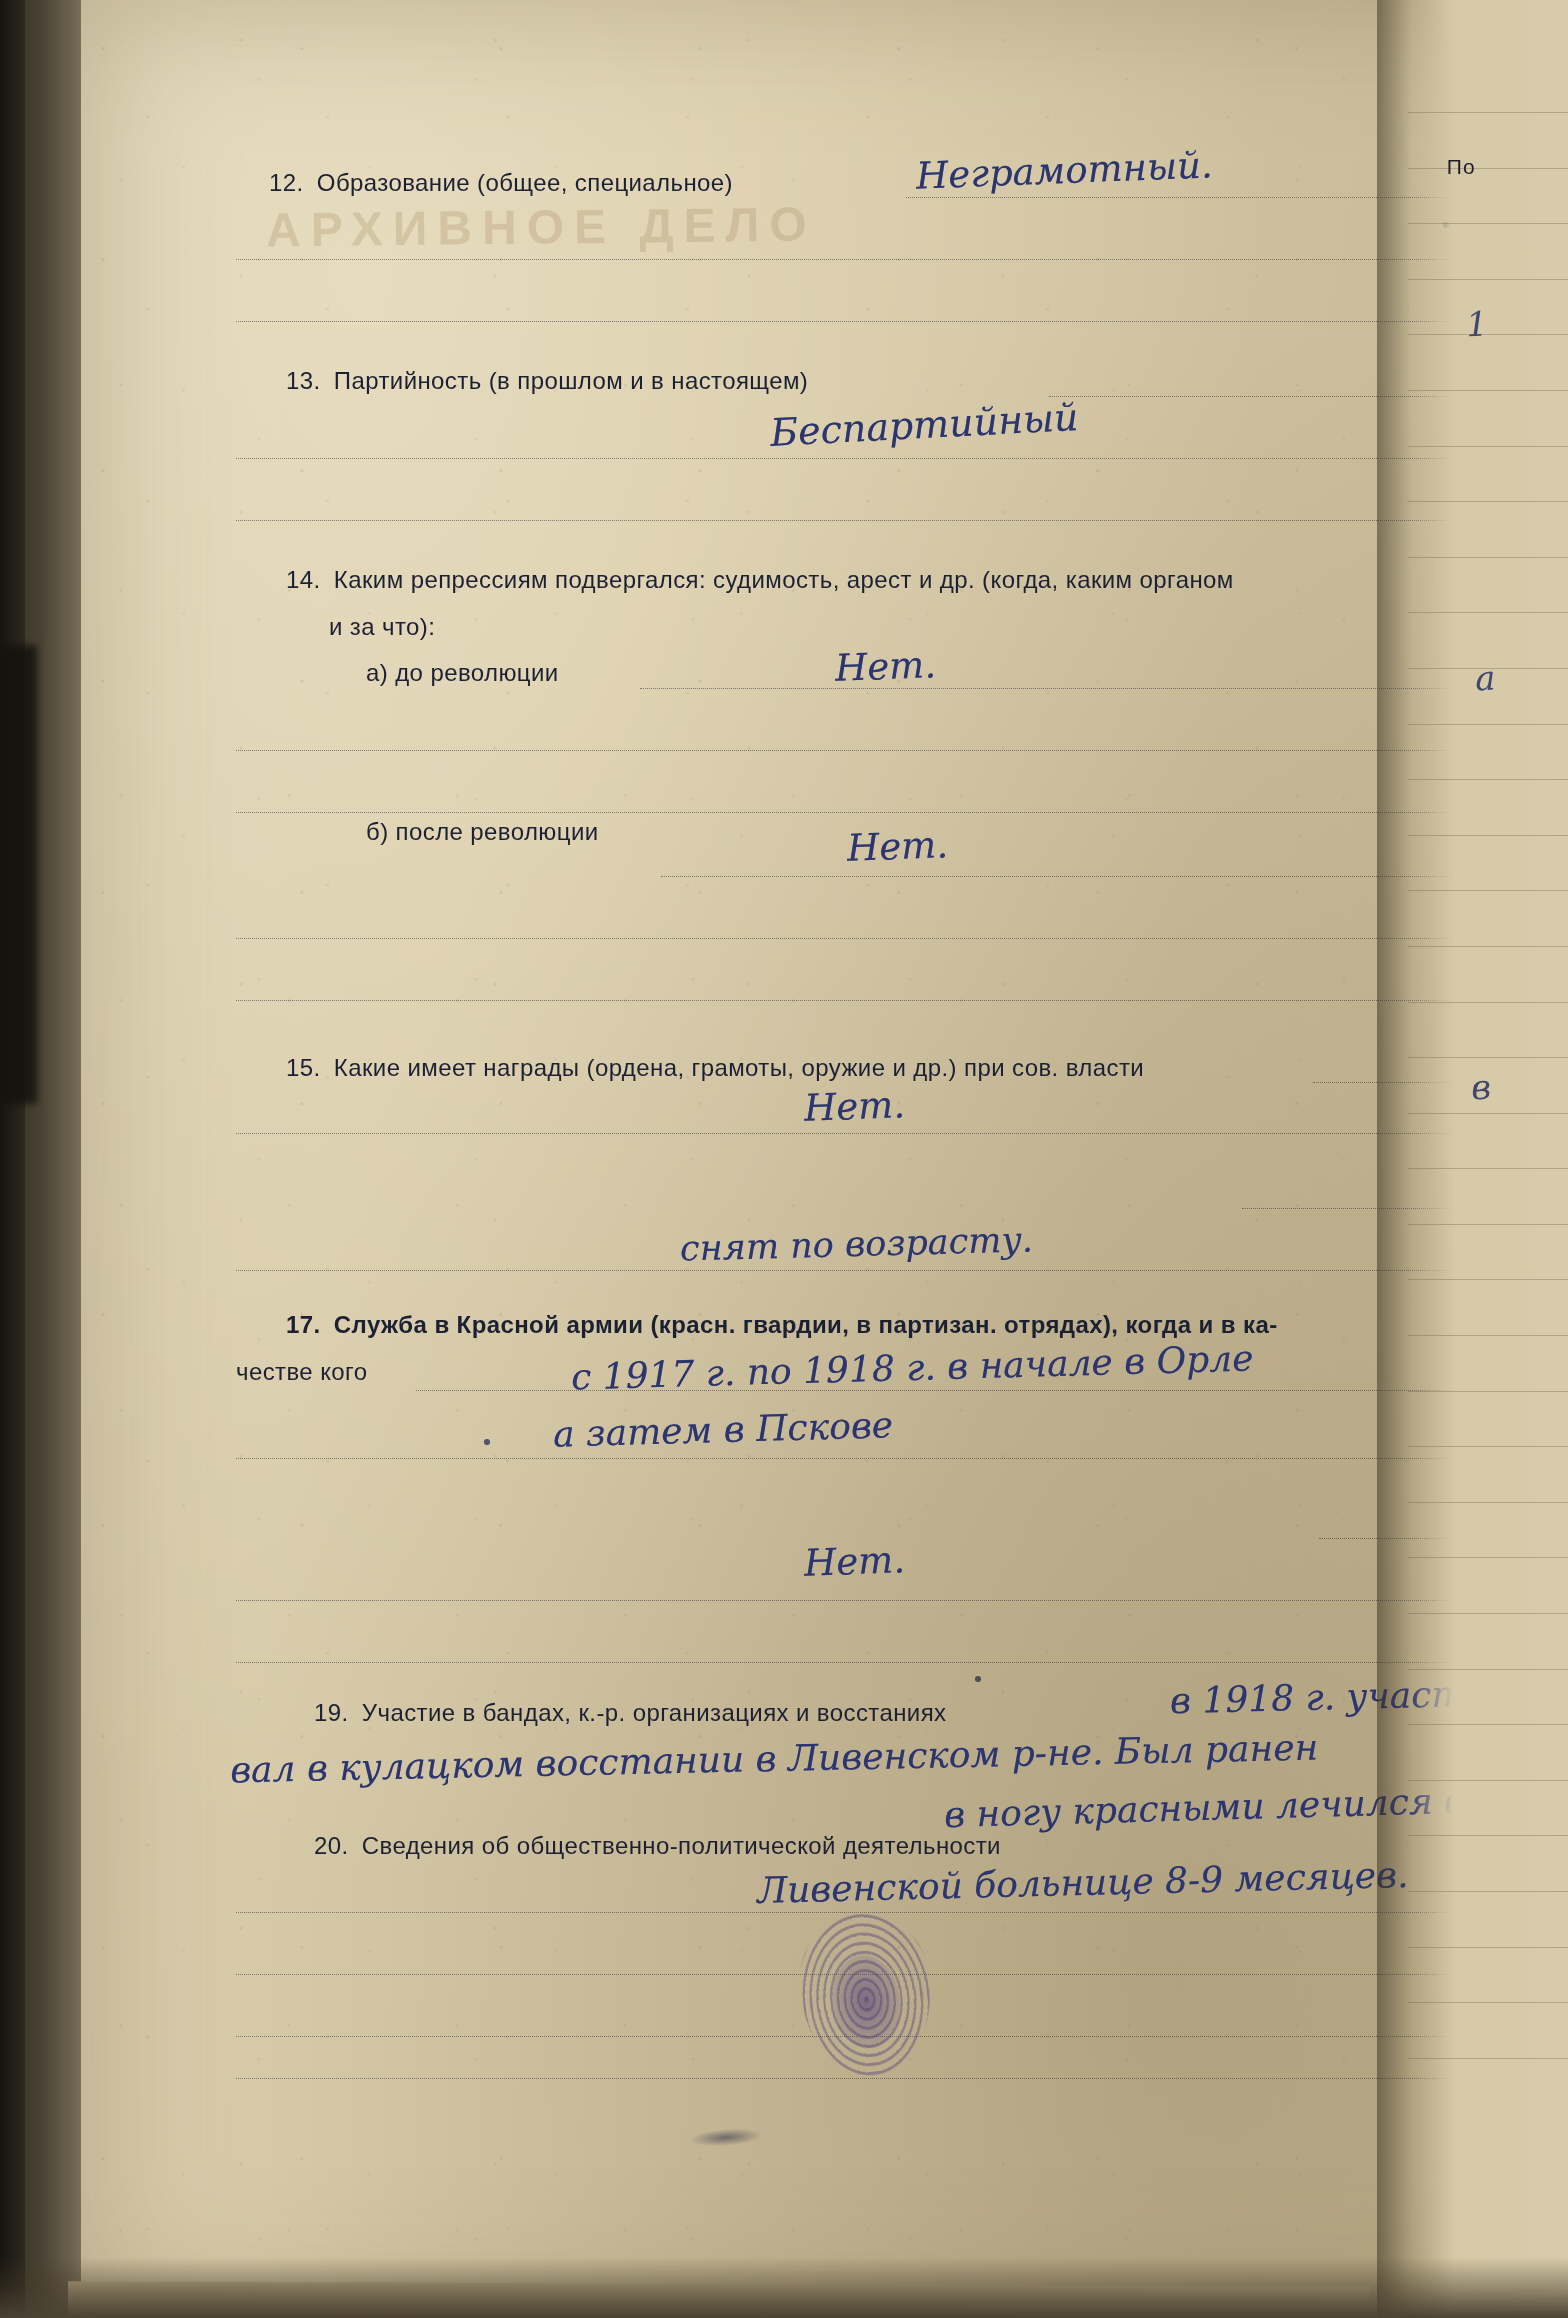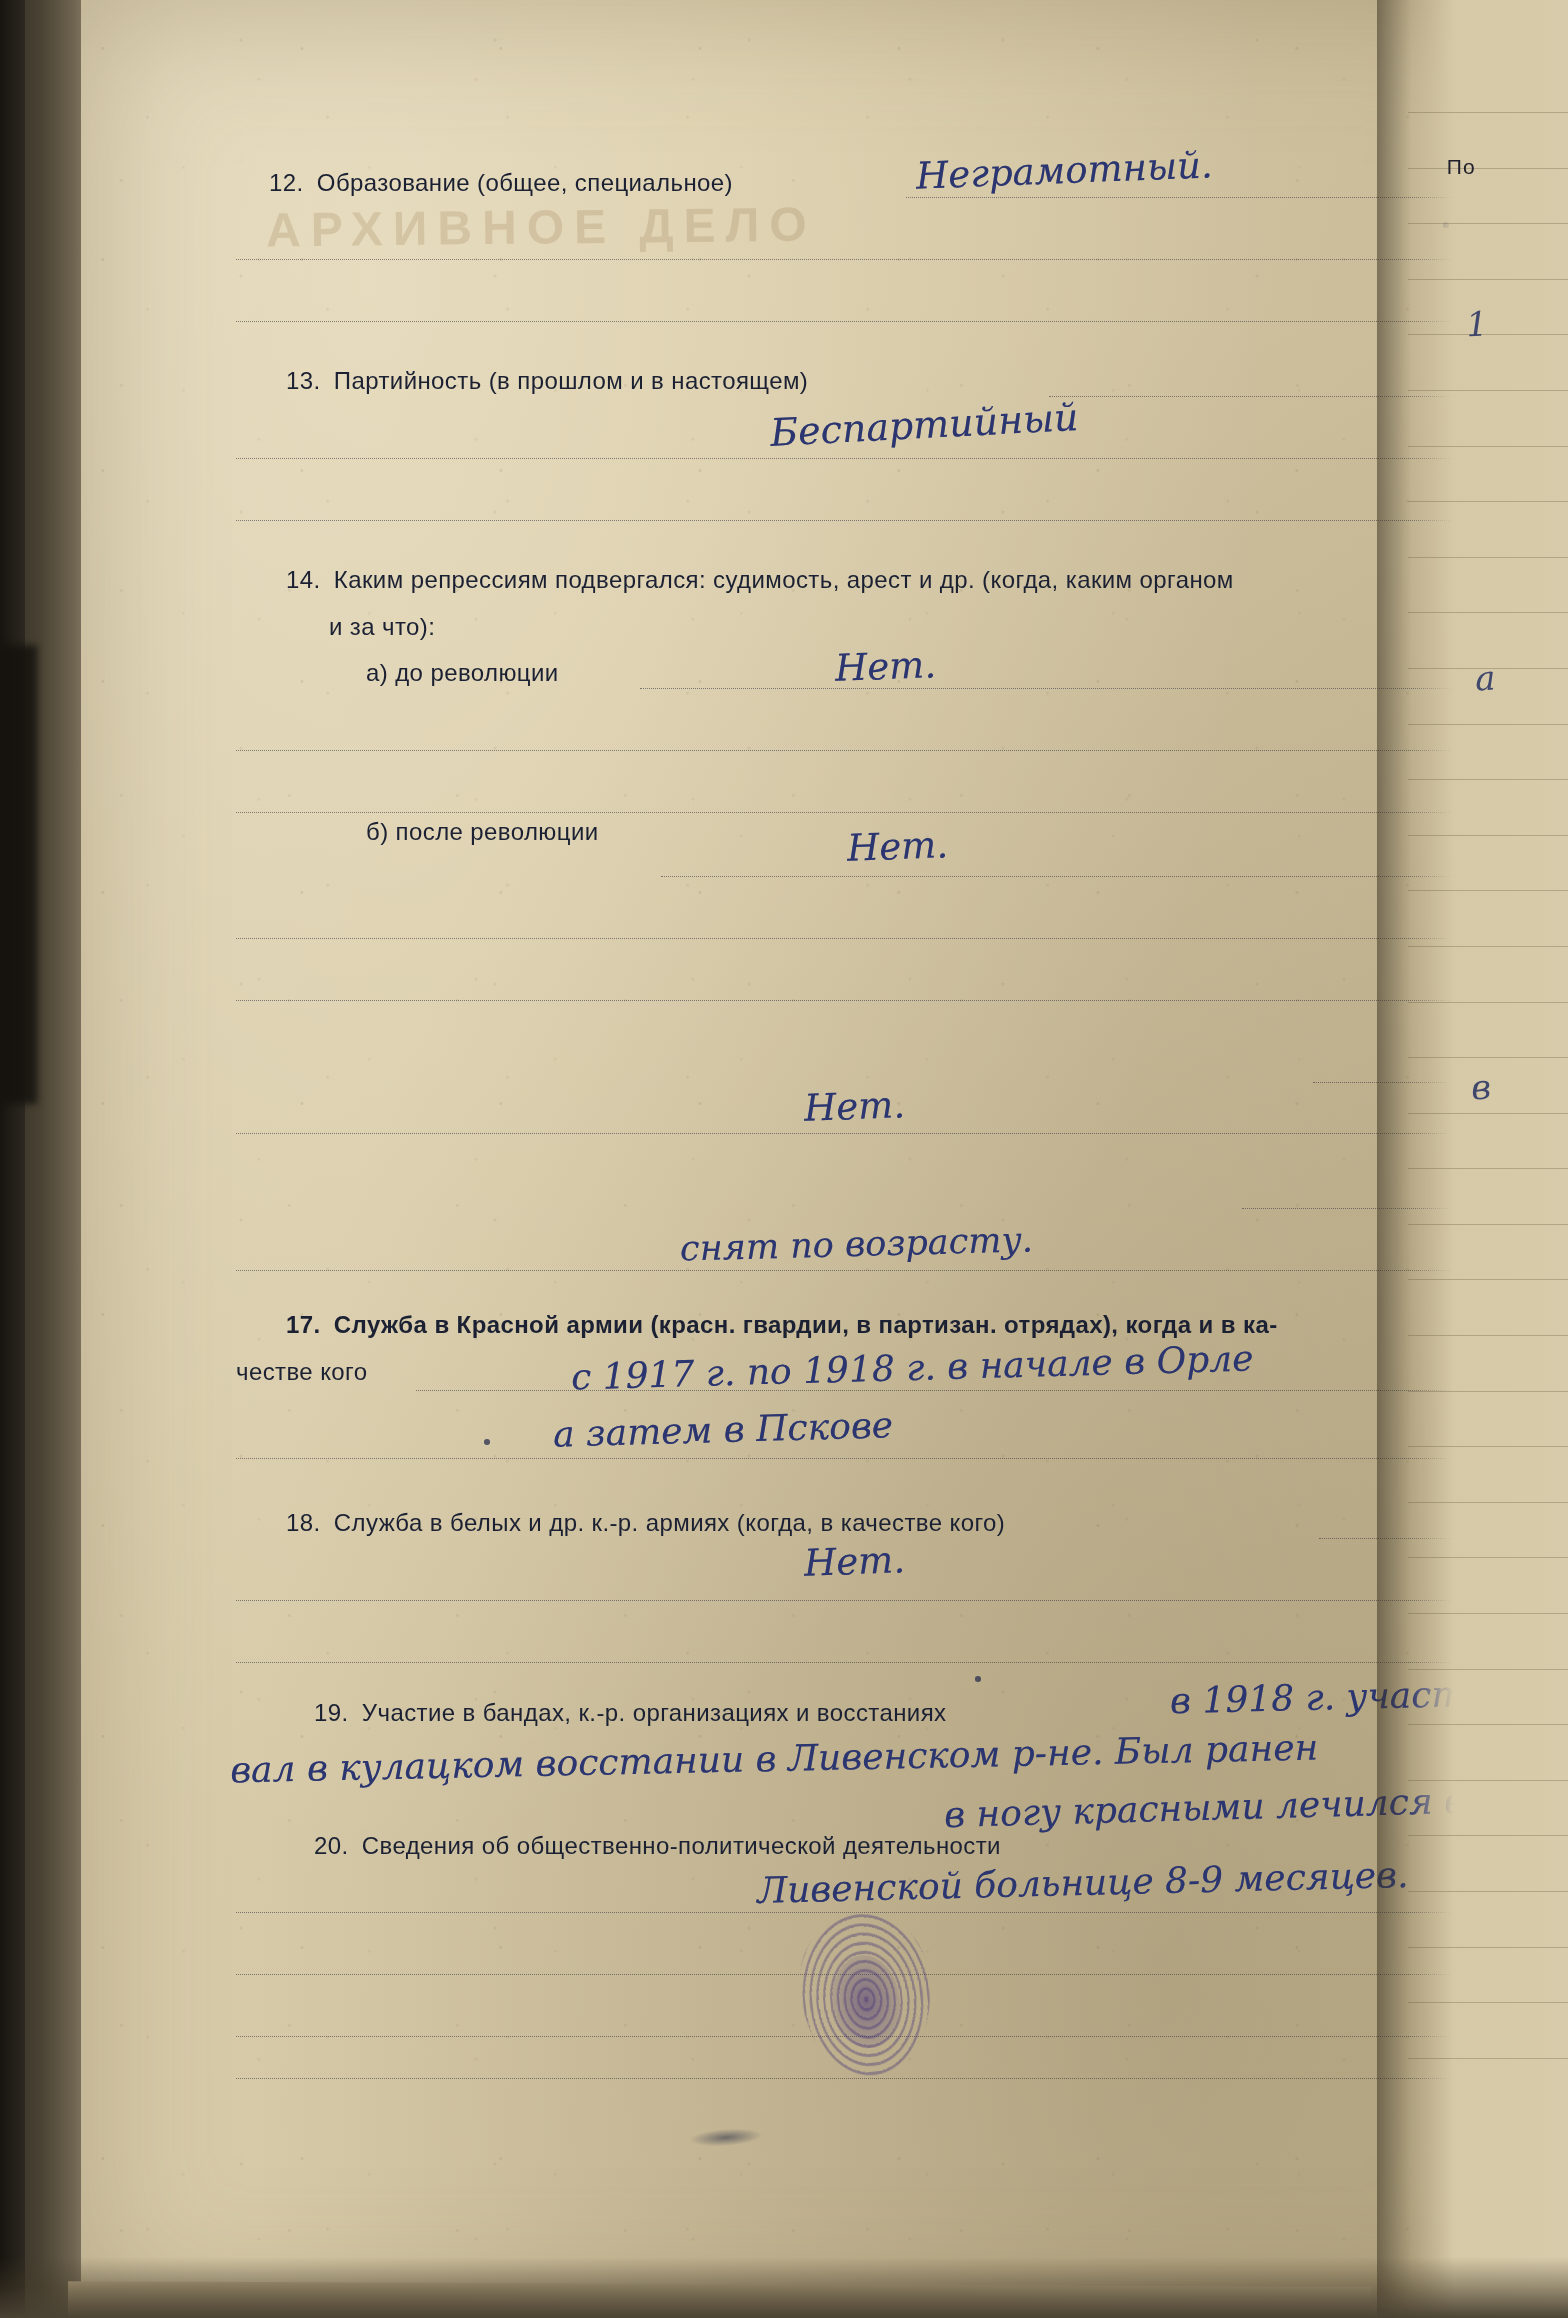--- a/index.html
+++ b/index.html
@@ -267,20 +267,24 @@
       <div class="dots" style="left:155px; top:812px; width:1297px;"></div>
 
       <div class="row q" style="left:285px; top:818px;">
         <span>б) после революции</span>
       </div>
       <div class="dots" style="left:580px; top:876px; width:872px;"></div>
       <div class="hand" style="left:766px; top:825px; font-size:37px; transform:rotate(-2deg);">Нет.</div>
       <div class="dots" style="left:155px; top:938px; width:1297px;"></div>
       <div class="dots" style="left:155px; top:1000px; width:1297px;"></div>
 
+      <div class="row q" style="left:205px; top:1054px;">
+        <span class="num">15.</span>
+        <span>Какие имеет награды (ордена, грамоты, оружие и др.) при сов. власти</span>
+      </div>
       <div class="dots" style="left:1232px; top:1082px; width:220px;"></div>
       <div class="dots" style="left:155px; top:1133px; width:1297px;"></div>
       <div class="hand" style="left:723px; top:1085px; font-size:37px; transform:rotate(-2deg);">Нет.</div>
 
       <div class="dots" style="left:1161px; top:1208px; width:292px;"></div>
       <div class="hand" style="left:599px; top:1224px; font-size:35px; transform:rotate(-1.5deg);">снят по возрасту.</div>
       <div class="dots" style="left:155px; top:1270px; width:1297px;"></div>
 
       <div class="row q" style="left:205px; top:1311px;font-weight:bold;">
         <span class="num">17.</span>
@@ -288,24 +292,20 @@
       </div>
       <div class="row q" style="left:155px; top:1358px;">
         <span>честве кого</span>
       </div>
       <div class="dots" style="left:335px; top:1390px; width:1117px;"></div>
       <div class="hand" style="left:490px; top:1347px; font-size:36px; transform:rotate(-1.6deg);">с 1917 г. по 1918 г. в начале в Орле</div>
       <div class="hand" style="left:472px; top:1409px; font-size:36px; transform:rotate(-1.6deg);">а затем в Пскове</div>
       <div class="ink-dot" style="left:403px; top:1439px;"></div>
       <div class="dots" style="left:155px; top:1458px; width:1297px;"></div>
 
-      <div class="row q" style="left:205px; top:1509px;">
-        <span class="num">18.</span>
-        <span>Служба в белых и др. к.-р. армиях (когда, в качестве кого)</span>
-      </div>
       <div class="dots" style="left:1238px; top:1538px; width:214px;"></div>
       <div class="hand" style="left:723px; top:1540px; font-size:37px; transform:rotate(-2deg);">Нет.</div>
       <div class="dots" style="left:155px; top:1600px; width:1297px;"></div>
       <div class="dots" style="left:155px; top:1662px; width:1297px;"></div>
 
       <div class="row q" style="left:233px; top:1699px;">
         <span class="num">19.</span>
         <span>Участие в бандах, к.-р. организациях и восстаниях</span>
       </div>
       <div class="ink-dot" style="left:894px; top:1676px;"></div>

